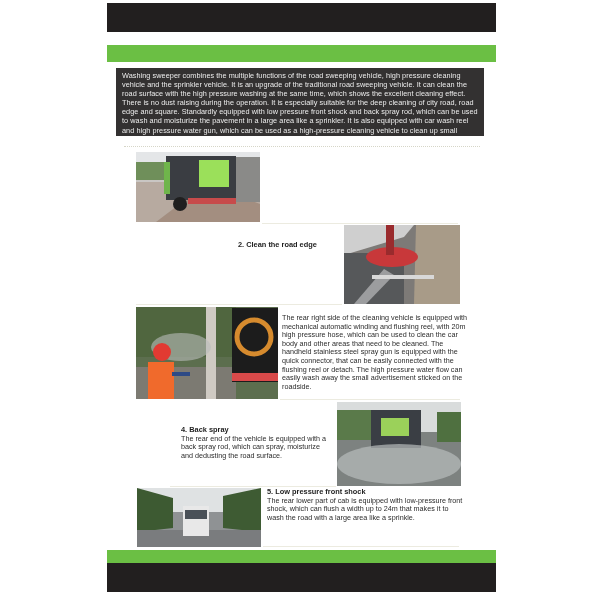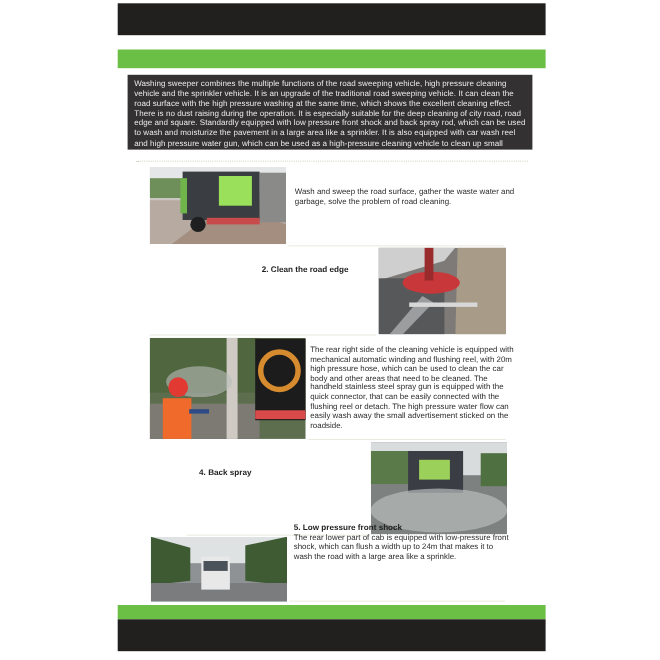--- a/index.html
+++ b/index.html
@@ -36,21 +36,20 @@
     <polygon points="20,70 70,32 124,52 124,70" fill="#a38e80"></polygon>
     <rect x="100" y="5" width="24" height="45" fill="#8a8a88"></rect>
     <rect x="30" y="4" width="70" height="44" fill="#3a3d42"></rect>
     <rect x="63" y="8" width="30" height="27" fill="#9be05a"></rect>
     <rect x="28" y="10" width="6" height="32" fill="#6fb54b"></rect>
     <circle cx="44" cy="52" r="7" fill="#1f1f1f"></circle>
     <rect x="52" y="46" width="48" height="6" fill="#c74b4b"></rect>
   </svg>
 </div>
 <div class="abs feat" style="left:268px;top:170px;width:200px;">
-  <div>Wash and sweep the road surface, gather the waste water and garbage, solve the problem of road cleaning.</div>
 </div>
 <div class="abs sep solid" style="left:262px;top:223px;width:196px;"></div>
 
 <div class="abs feat" style="left:190px;top:241px;width:152px;margin-left:48px;">
   <div class="t">2. Clean the road edge</div>
 </div>
 <div class="abs photo" style="left:344px;top:225px;width:116px;height:79px;">
   <svg width="116" height="79" viewBox="0 0 116 79">
     <rect width="116" height="79" fill="#7d7a77"></rect>
     <polygon points="72,0 116,0 116,79 70,79" fill="#a89b88"></polygon>
@@ -79,20 +78,21 @@
     <rect x="96" y="66" width="46" height="8" fill="#d94a4a"></rect>
   </svg>
 </div>
 <div class="abs feat" style="left:282px;top:314px;width:188px;">
   <div>The rear right side of the cleaning vehicle is equipped with mechanical automatic winding and flushing reel, with 20m high pressure hose, which can be used to clean the car body and other areas that need to be cleaned. The handheld stainless steel spray gun is equipped with the quick connector, that can be easily connected with the flushing reel or detach. The high pressure water flow can easily wash away the small advertisement sticked on the roadside.</div>
 </div>
 <div class="abs sep solid" style="left:280px;top:399px;width:180px;"></div>
 
 <div class="abs feat" style="left:181px;top:426px;width:150px;">
   <div class="t">4. Back spray</div>
+  <div>The rear end of the vehicle is equipped with a back spray rod, which can spray, moisturize and dedusting the road surface.</div>
 </div>
 <div class="abs photo" style="left:337px;top:402px;width:124px;height:84px;">
   <svg width="124" height="84" viewBox="0 0 124 84">
     <rect width="124" height="84" fill="#7d8280"></rect>
     <rect width="124" height="30" fill="#d9dcdc"></rect>
     <rect x="0" y="8" width="36" height="30" fill="#5a7a4a"></rect>
     <rect x="100" y="10" width="24" height="30" fill="#4f7040"></rect>
     <rect x="34" y="8" width="50" height="38" fill="#3a3e44"></rect>
     <rect x="44" y="16" width="28" height="18" fill="#9bd15a"></rect>
     <ellipse cx="62" cy="62" rx="62" ry="20" fill="#b8bcbc" opacity="0.7"></ellipse>
@@ -104,20 +104,20 @@
   <svg width="124" height="59" viewBox="0 0 124 59">
     <rect width="124" height="59" fill="#8f9294"></rect>
     <rect width="124" height="24" fill="#dfe2e3"></rect>
     <polygon points="0,0 36,10 36,40 0,44" fill="#3d5a32"></polygon>
     <polygon points="124,0 86,8 86,40 124,44" fill="#3e5b33"></polygon>
     <rect x="0" y="42" width="124" height="17" fill="#7a7c7e"></rect>
     <rect x="46" y="18" width="26" height="30" fill="#e8e8e8"></rect>
     <rect x="48" y="22" width="22" height="9" fill="#4a5158"></rect>
   </svg>
 </div>
-<div class="abs feat" style="left:267px;top:476px;width:200px;">
+<div class="abs feat" style="left:267px;top:488px;width:200px;">
   <div class="t">5. Low pressure front shock</div>
   <div>The rear lower part of cab is equipped with low-pressure front shock, which can flush a width up to 24m that makes it to wash the road with a large area like a sprinkle.</div>
 </div>
 <div class="abs sep solid" style="left:263px;top:546px;width:196px;"></div>
 
 <div class="abs bar-green" style="left:107px;top:550px;width:389px;height:13px;"></div>
 <div class="abs bar-black" style="left:107px;top:563px;width:389px;height:29px;"></div>
 
 </body></html>

